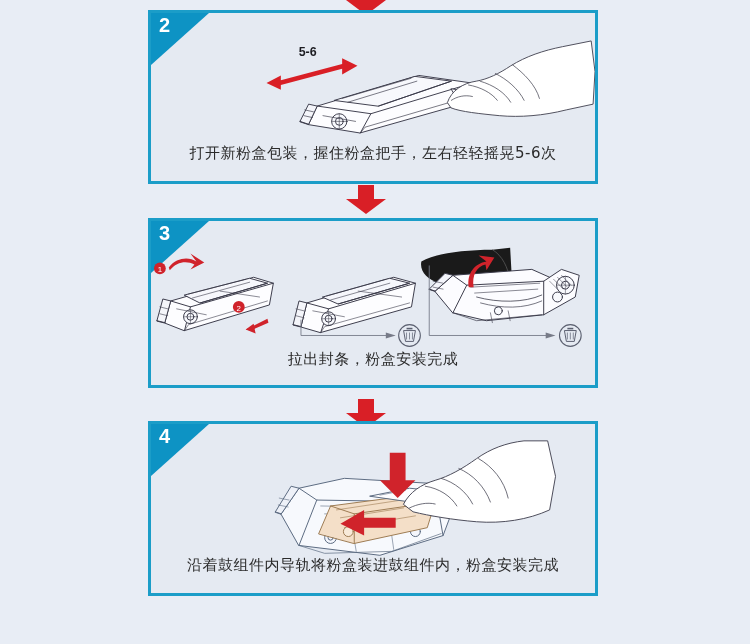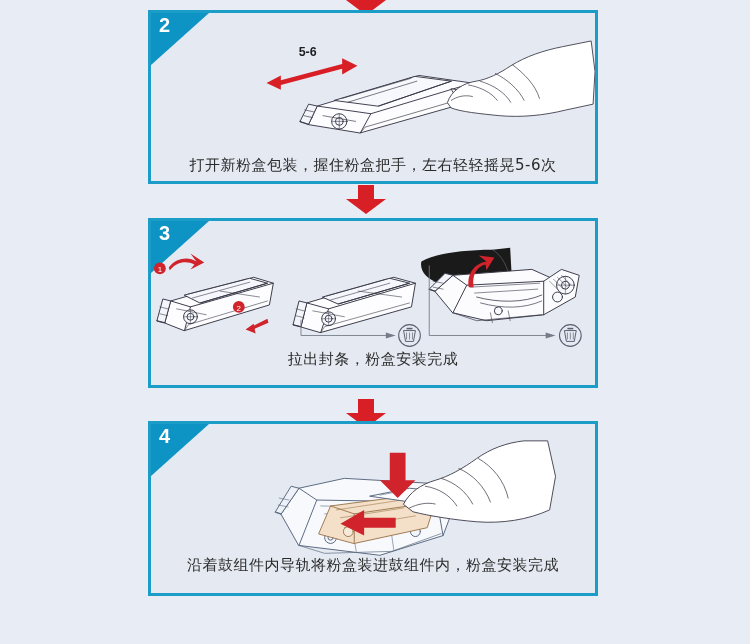--- a/index.html
+++ b/index.html
@@ -90,21 +90,21 @@
     position: absolute;
     left: 0;
     right: 0;
     text-align: center;
     color: #2b2b2b;
     font-size: 15px;
     letter-spacing: 0.5px;
     font-family: "DejaVu Sans", "Liberation Sans", sans-serif;
     white-space: nowrap;
   }
-  .cap-2 { bottom: 6px; }
+  .cap-2 { bottom: 18px; }
   .cap-3 { bottom: 16px; }
   .cap-4 { bottom: 18px; text-align: center; }
 </style>
 </head>
 <body>
 
 <div id="stage">
 
   <div class="arrow arrow-top">
     <svg viewBox="0 0 42 30" preserveAspectRatio="none">

